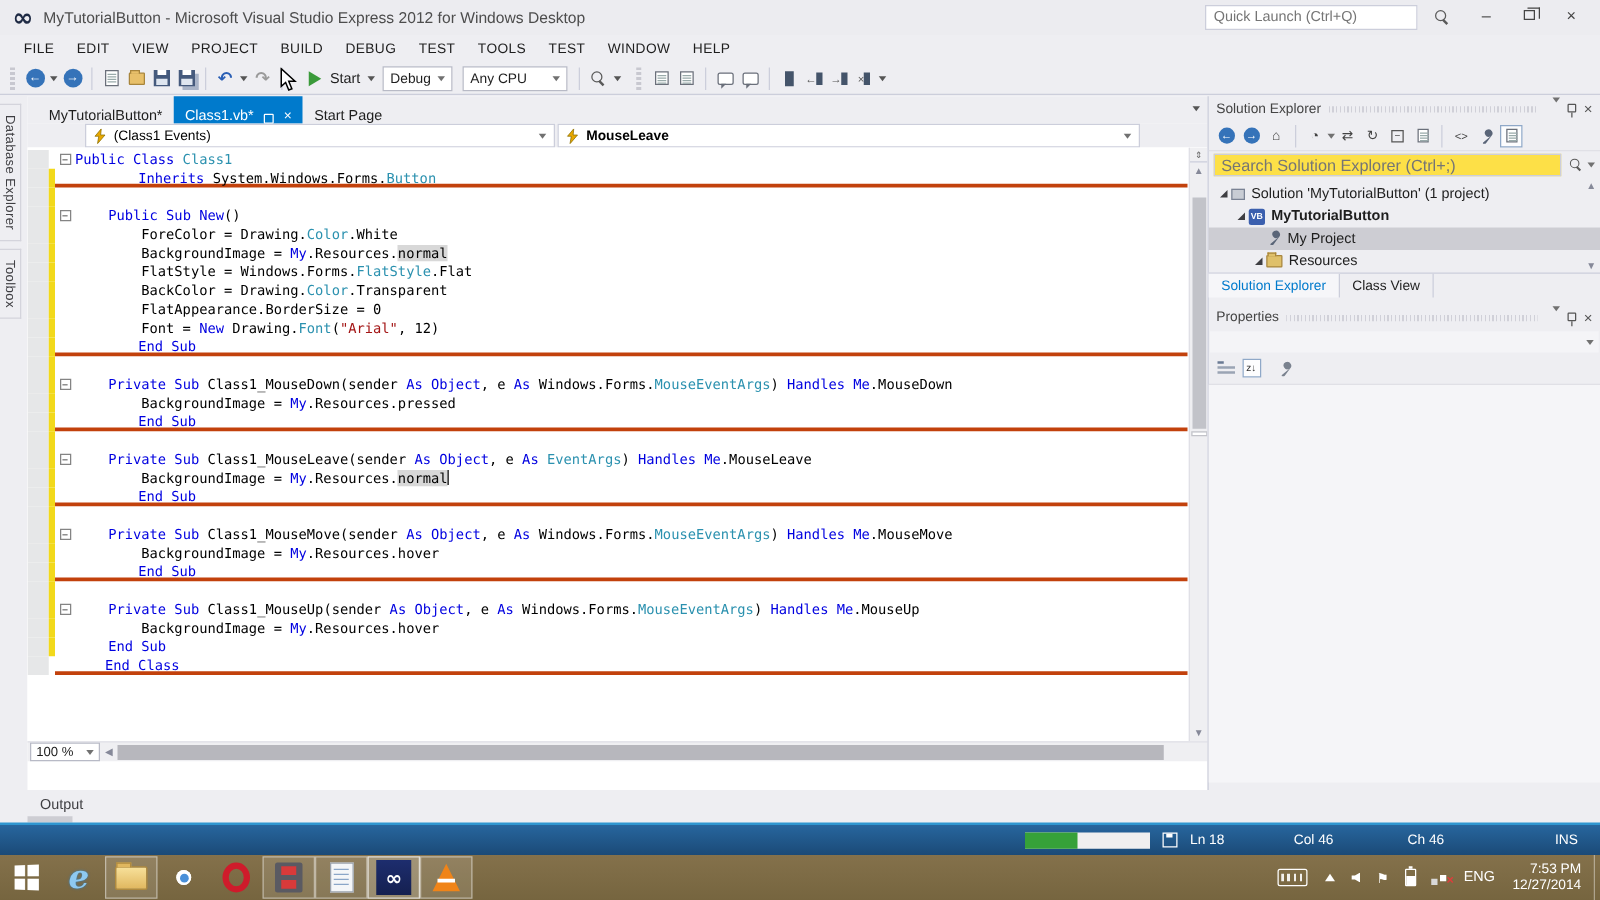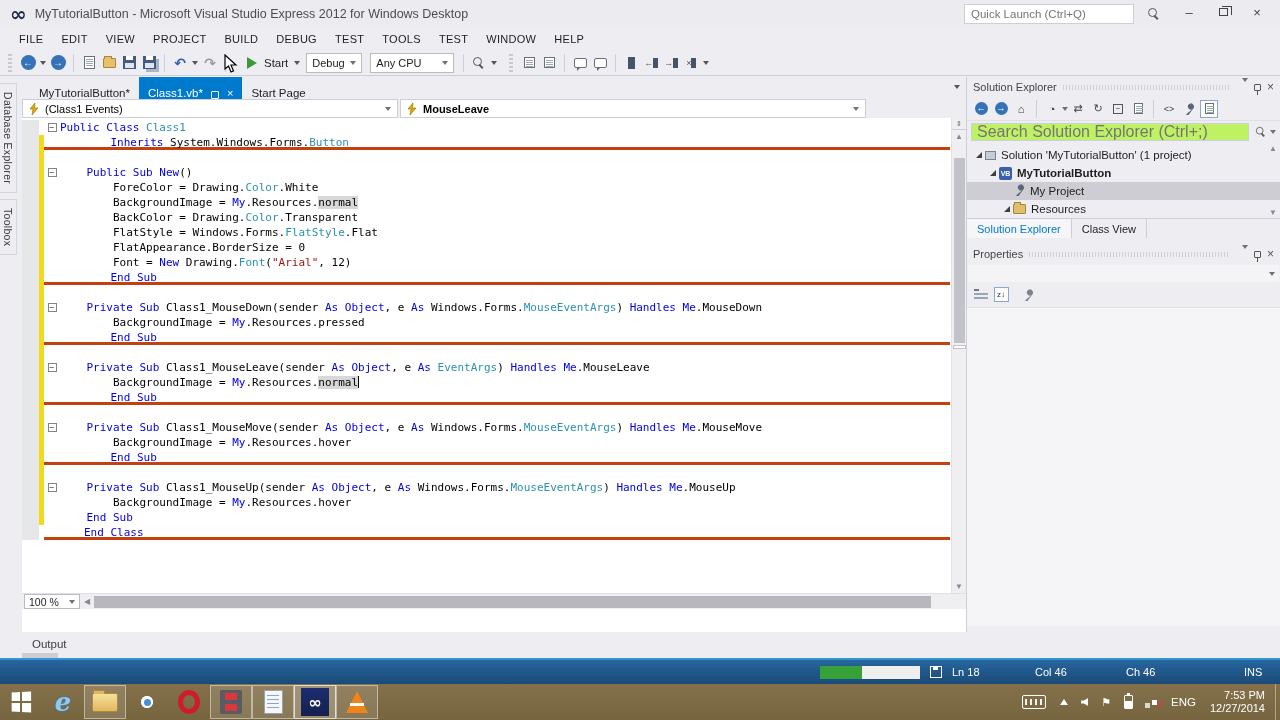--- a/index.html
+++ b/index.html
@@ -59,21 +59,21 @@
   .tab-row { position:absolute; left:0; top:0; width:944px; height:22px; background:#eeeef2; display:flex; align-items:flex-end; padding-left:8px; }
   .etab { height:22px; display:flex; align-items:flex-end; padding:0 9px; font-size:11.5px; color:#1e1e1e; }
   .etab.active { background:#007acc; color:#fff; }
   .etab .pin { width:8px; height:8px; border:1.4px solid #fff; border-radius:1px; margin-left:8px; position:relative; }
   .etab .pin::after { content:""; position:absolute; left:2px; top:7px; width:1.4px; height:4px; background:#fff; }
   .etab .tclose { margin-left:8px; font-size:11px; color:#fff; }
   .tab-overflow { position:absolute; right:4px; top:8px; }
 
   .nav-bar { position:absolute; left:0; top:22px; width:944px; height:19px; background:#eeeef2; display:flex; }
   .nav-dd { height:19px; background:#fff; border:1px solid #cccedb; display:flex; align-items:center; padding:0 6px; font-size:11px; }
-  .nav-dd.left { width:376px; }
+  .nav-dd.left { width:376px;margin-left:46px; }
   .nav-dd.right { width:466px; margin-left:2px; font-weight:bold; }
   .nav-dd .dd-caret { margin-left:auto; }
   .bolt { width:10px; height:12px; margin-right:6px; flex:none; }
 
   .code-wrap { position:absolute; left:0; top:41px; width:944px; height:475px; background:#fff; overflow:hidden; }
   #code-lines { position:absolute; left:0; top:2px; width:928px; }
   .code-line { display:flex; height:15px; font-family:"DejaVu Sans Mono",monospace; font-size:11px; line-height:15px; }
   .m-bp { width:17px; flex:none; background:#e6e7e8; }
   .m-chg { width:5px; flex:none; }
   .m-chg.changed { background:#f2d91b; }
@@ -105,21 +105,21 @@
   .panel-title .dots { flex:1; height:5px; margin:0 6px;
      background:repeating-linear-gradient(90deg,#d0d0d8 0 1px,transparent 1px 3px); }
   .pt-ic { margin-left:6px; color:#555; font-size:10px; }
   .pin-g { width:7px; height:7px; border:1.3px solid #555; border-radius:1px; position:relative; display:inline-block; }
   .pin-g::after { content:""; position:absolute; left:2px; top:6px; width:1.3px; height:4px; background:#555; }
 
   .se-toolbar { height:24px; display:flex; align-items:center; padding:0 4px; border-bottom:1px solid #e0e0e6; }
   .se-ic { width:18px; height:18px; display:flex; align-items:center; justify-content:center; font-size:11px; color:#424242; margin:0 1px; }
   .se-ic.boxed { border:1px solid #8fa8c8; background:#fdfdfe; }
   .se-search { height:22px; display:flex; align-items:center; padding:0 4px; }
-  .se-search input { flex:1; height:18px; border:1px solid #cccedb; background:#bef264; font-size:16px; color:#777; padding:0 5px; font-family:"Liberation Sans",sans-serif; }
+  .se-search input { flex:1; height:18px; border:1px solid #cccedb; background:#fde047; font-size:13px; color:#777; padding:0 5px; font-family:"Liberation Sans",sans-serif; }
   .se-search .mag { transform:scale(.85); margin-left:6px; }
 
   .tree { position:relative; padding-top:3px; }
   .tree-row { height:18px; display:flex; align-items:center; font-size:11.5px; color:#1e1e1e; position:relative; }
   .tree-row.selected { background:#cdcdd3; }
   .tw { width:12px; flex:none; display:flex; align-items:center; justify-content:center; }
   .exp-down { width:0; height:0; border-left:6px solid transparent; border-bottom:6px solid #3e3e42; }
   .sol-ic { width:11px; height:9px; background:#c8ccd4; border:1px solid #7a8294; margin-right:5px; }
   .vb-ic { width:13px; height:13px; background:#3b5fae; color:#fff; font-size:7px; font-weight:bold; display:flex; align-items:center; justify-content:center; margin-right:5px; border-radius:2px; }
   .wrench-ic { margin-right:5px; }
@@ -406,29 +406,29 @@
             <span class="line-body">
               <span class="m-fold"></span>
               <span class="code-text"><span class="tk-n">        BackgroundImage = </span><span class="tk-k">My</span><span class="tk-n">.Resources.</span><span class="tk-h">normal</span></span>
             </span>
           </div>
           <div class="code-line">
             <span class="m-bp"></span>
             <span class="m-chg changed"></span>
             <span class="line-body">
               <span class="m-fold"></span>
+              <span class="code-text"><span class="tk-n">        FlatStyle = Windows.Forms.</span><span class="tk-t">FlatStyle</span><span class="tk-n">.Flat</span></span>
+            </span>
+          </div>
+          <div class="code-line">
+            <span class="m-bp"></span>
+            <span class="m-chg changed"></span>
+            <span class="line-body">
+              <span class="m-fold"></span>
               <span class="code-text"><span class="tk-n">        BackColor = Drawing.</span><span class="tk-t">Color</span><span class="tk-n">.Transparent</span></span>
-            </span>
-          </div>
-          <div class="code-line">
-            <span class="m-bp"></span>
-            <span class="m-chg changed"></span>
-            <span class="line-body">
-              <span class="m-fold"></span>
-              <span class="code-text"><span class="tk-n">        FlatStyle = Windows.Forms.</span><span class="tk-t">FlatStyle</span><span class="tk-n">.Flat</span></span>
             </span>
           </div>
           <div class="code-line">
             <span class="m-bp"></span>
             <span class="m-chg changed"></span>
             <span class="line-body">
               <span class="m-fold"></span>
               <span class="code-text"><span class="tk-n">        FlatAppearance.BorderSize = 0</span></span>
             </span>
           </div>

